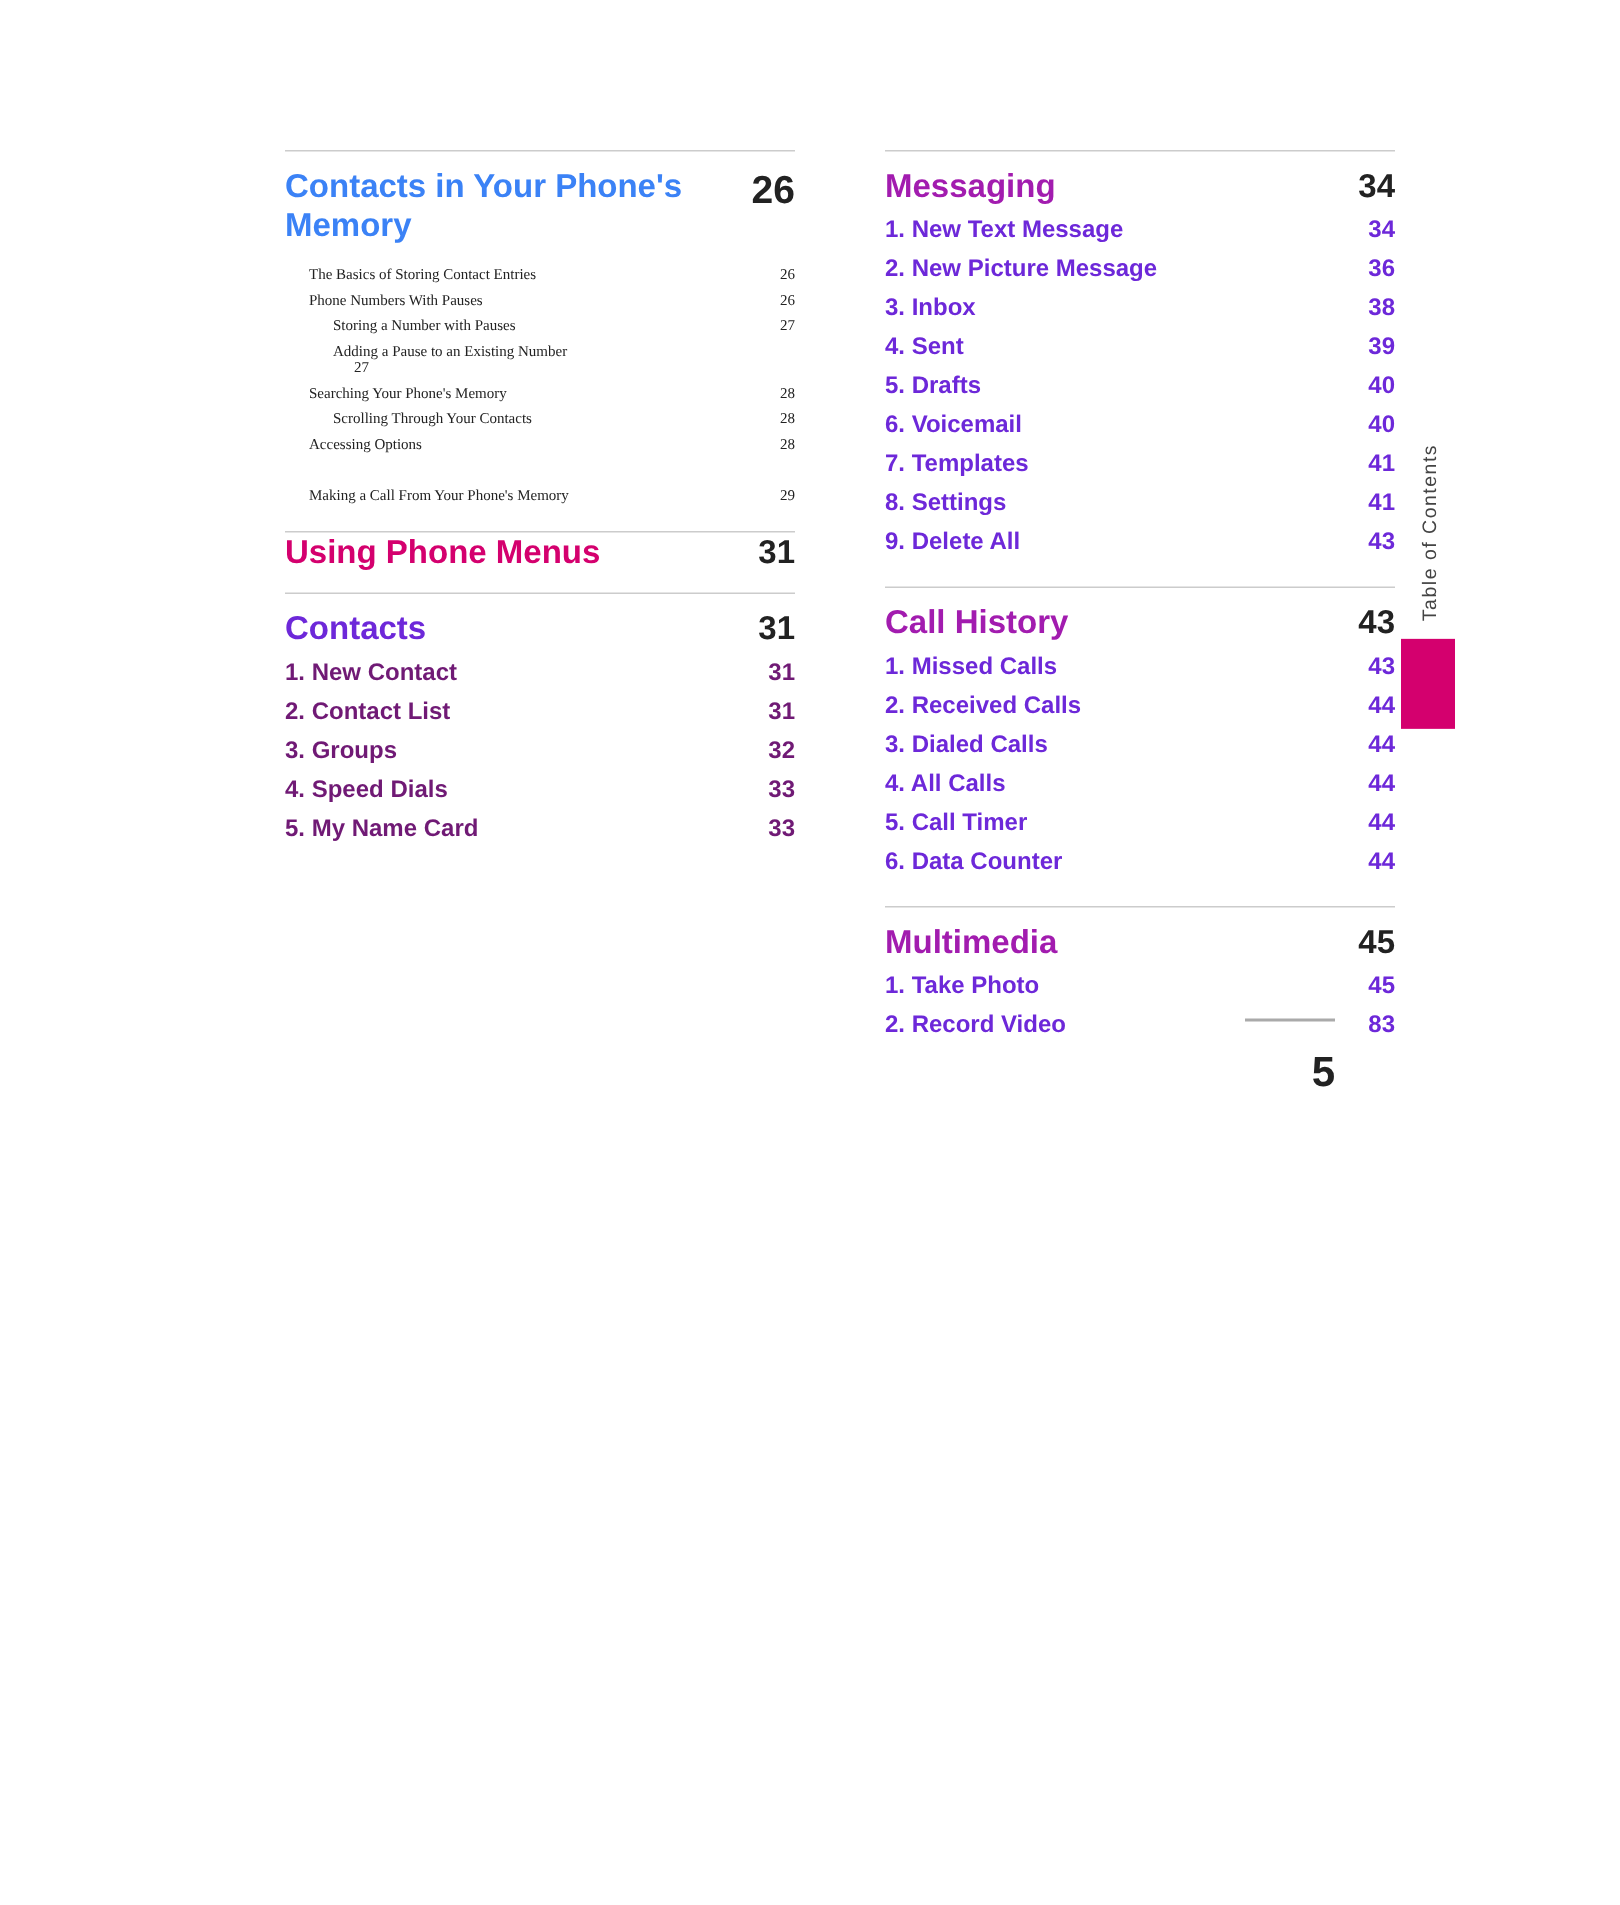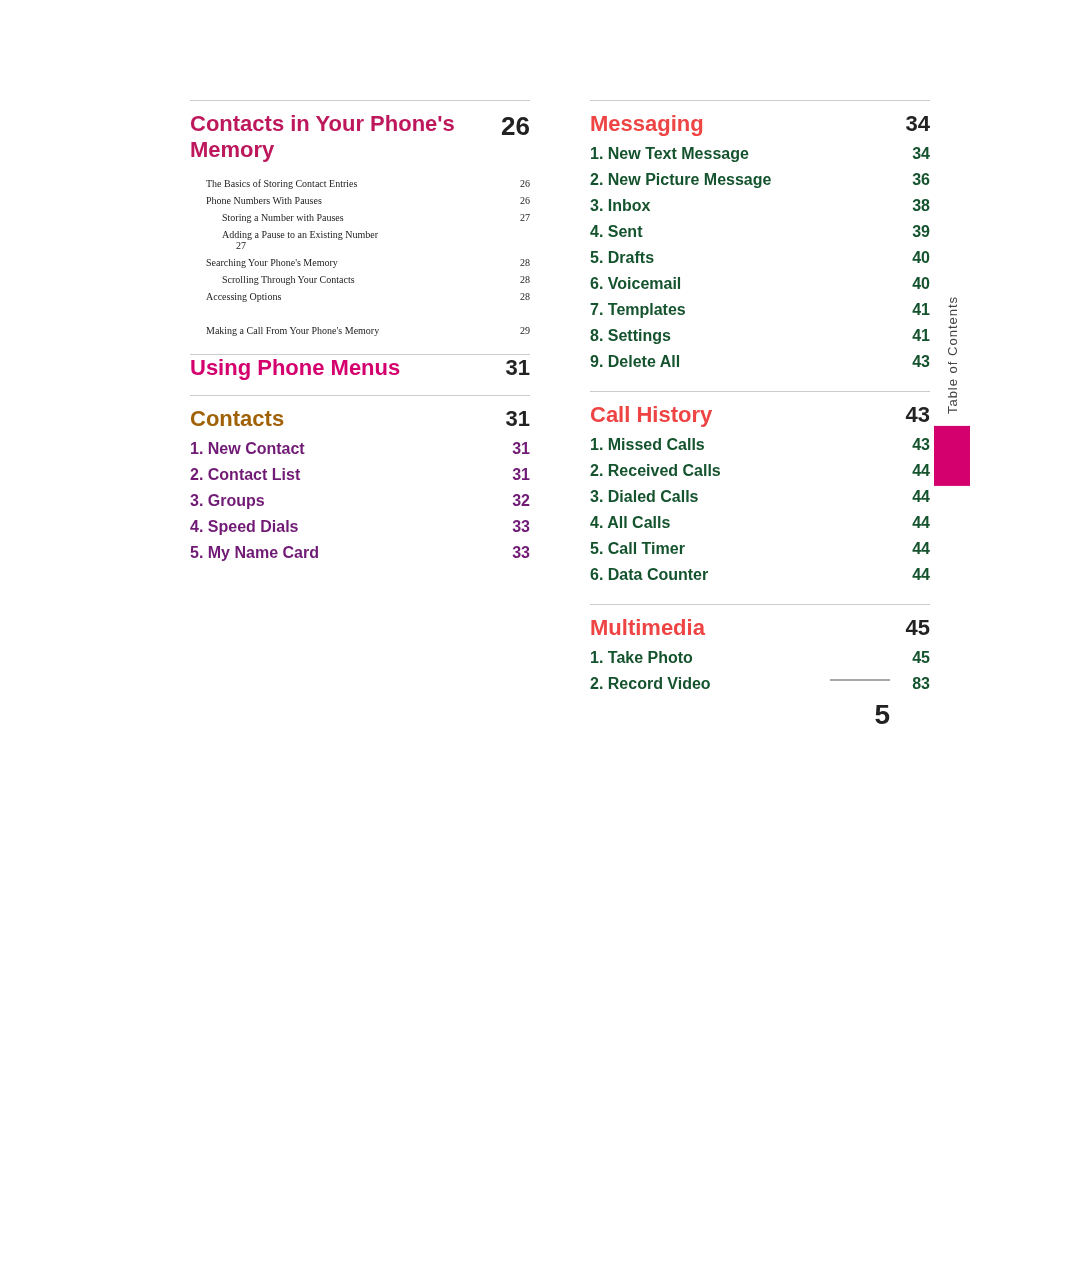--- a/index.html
+++ b/index.html
@@ -35,21 +35,21 @@
     }
 
     
     .section-header {
       border-top: 1px solid #ccc;
       padding-top: 10px;
       margin-bottom: 14px;
     }
 
     .section-title {
-      color: #be185d;
+      color: #3b82f6;
       font-size: 22px;
       font-weight: bold;
       line-height: 1.2;
     }
 
     .section-title-num {
       color: #222;
       font-size: 22px;
       font-weight: bold;
     }
@@ -110,21 +110,21 @@
     }
 
     .contacts-subsection-header {
       display: flex;
       justify-content: space-between;
       align-items: baseline;
       margin-bottom: 8px;
     }
 
     .contacts-subsection-title {
-      color: #a16207;
+      color: #6d28d9;
       font-size: 22px;
       font-weight: bold;
     }
 
     .contacts-subsection-num {
       font-size: 22px;
       font-weight: bold;
       color: #222;
     }
 
@@ -156,39 +156,39 @@
     }
 
     .right-section-title-row {
       display: flex;
       justify-content: space-between;
       align-items: baseline;
       margin-bottom: 8px;
     }
 
     .right-section-title {
-      color: #ef4444;
+      color: #a21caf;
       font-size: 22px;
       font-weight: bold;
     }
 
     .right-section-num {
       font-size: 22px;
       font-weight: bold;
       color: #222;
     }
 
     .right-toc-entry {
       display: flex;
       justify-content: flex-start;
       align-items: baseline;
       margin-bottom: 8px;
       font-size: 16px;
       font-weight: bold;
-      color: #14532d;
+      color: #6d28d9;
     }
 
     .right-toc-entry .entry-label {
       flex: 1;
     }
 
     .right-toc-entry .entry-num {
       min-width: 24px;
       text-align: right;
     }

